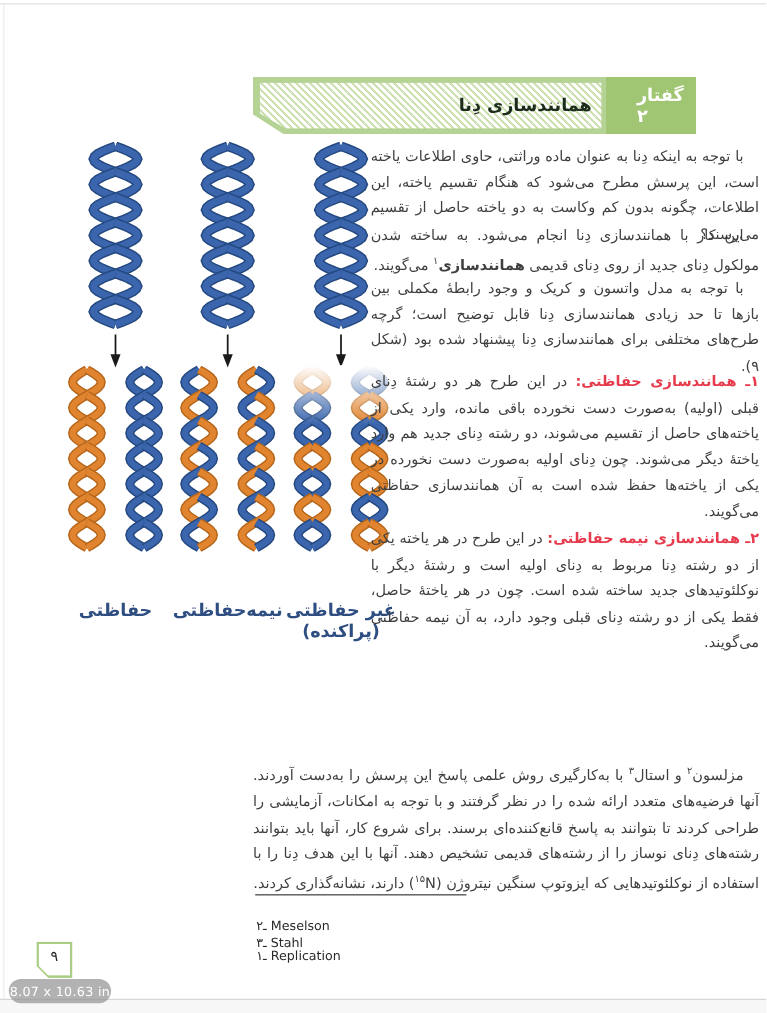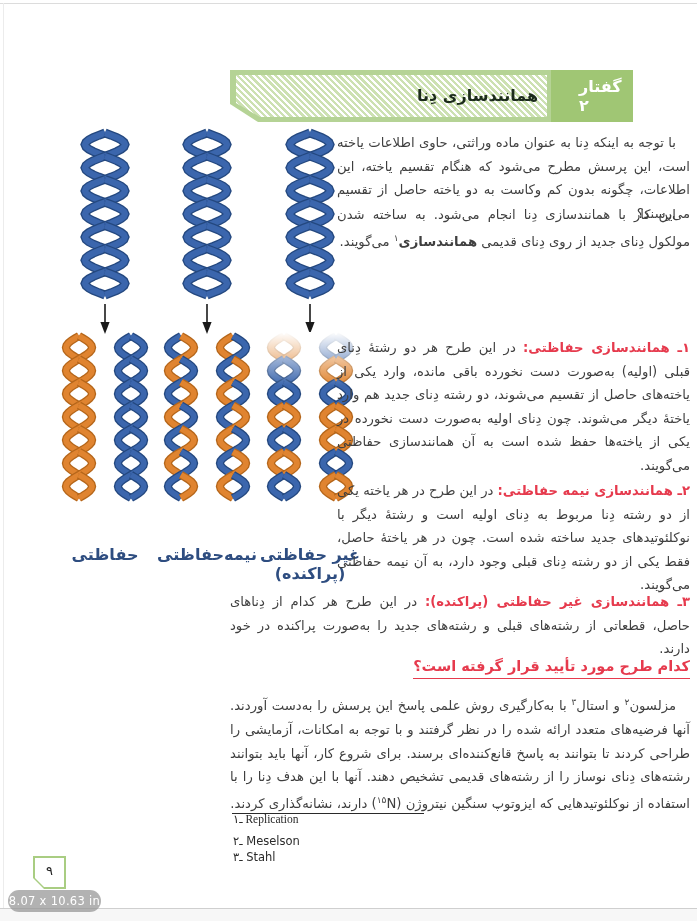--- a/index.html
+++ b/index.html
@@ -374,43 +374,38 @@
   <div class="fig-label" style="left:147px; top:502px; width:120px;">نیمه‌حفاظتی</div>
   <div class="fig-label" style="left:232px; top:502px; width:156px;text-align:center;">غیر حفاظتی (پراکنده)</div>
 
 
   <div class="rtl-block narrow indent" style="top:131px;">با توجه به اینکه دِنا به عنوان ماده وراثتی، حاوی اطلاعات یاخته است، این پرسش مطرح می‌شود که هنگام تقسیم یاخته، این اطلاعات، چگونه بدون کم وکاست به دو یاخته حاصل از تقسیم می‌رسند؟</div>
 
   <div class="rtl-block narrow indent" style="top:203px;">
     <span>این کار با همانندسازی دِنا انجام می‌شود. به ساخته شدن مولکول دِنای جدید از روی دِنای قدیمی </span><b>همانندسازی</b><sup>۱</sup><span> می‌گویند.</span>
   </div>
 
+  <div class="rtl-block narrow indent" style="top:251px;">با توجه به مدل واتسون و کریک و وجود رابطهٔ مکملی بین بازها تا حد زیادی همانندسازی دِنا قابل توضیح است؛ گرچه طرح‌های مختلفی برای همانندسازی دِنا پیشنهاد شده بود (شکل ۹).</div>
 
   <div class="rtl-block narrow" style="top:336px;">
     <span class="sec-heading">۱ـ همانندسازی حفاظتی:</span><span> در این طرح هر دو رشتهٔ دِنای قبلی (اولیه) به‌صورت دست نخورده باقی مانده، وارد یکی از یاخته‌های حاصل از تقسیم می‌شوند، دو رشته دِنای جدید هم وارد یاختهٔ دیگر می‌شوند. چون دِنای اولیه به‌صورت دست نخورده در یکی از یاخته‌ها حفظ شده است به آن همانندسازی حفاظتی می‌گویند.</span>
   </div>
 
   <div class="rtl-block narrow" style="top:479px;">
     <span class="sec-heading">۲ـ همانندسازی نیمه حفاظتی:</span><span> در این طرح در هر یاخته یکی از دو رشته دِنا مربوط به دِنای اولیه است و رشتهٔ دیگر با نوکلئوتیدهای جدید ساخته شده است. چون در هر یاختهٔ حاصل، فقط یکی از دو رشته دِنای قبلی وجود دارد، به آن نیمه حفاظتی می‌گویند.</span>
   </div>
 
-  <div class="rtl-block wide" style="top:590px;">
-    <span class="sec-heading">۳ـ همانندسازی غیر حفاظتی (پراکنده):</span><span> در این طرح هر کدام از دِناهای حاصل، قطعاتی از رشته‌های قبلی و رشته‌های جدید را به‌صورت پراکنده در خود دارند.</span>
-  </div>
-
-  <div class="question-wrap" style="top:656px;">
-    <span class="question">کدام طرح مورد تأیید قرار گرفته است؟</span>
-  </div>
+
 
   <div class="rtl-block wide indent" style="top:691px;">
     <span>مزلسون</span><sup>۲</sup><span> و استال</span><sup>۳</sup><span> با به‌کارگیری روش علمی پاسخ این پرسش را به‌دست آوردند. آنها فرضیه‌های متعدد ارائه شده را در نظر گرفتند و با توجه به امکانات، آزمایشی را طراحی کردند تا بتوانند به پاسخ قانع‌کننده‌ای برسند. برای شروع کار، آنها باید بتوانند رشته‌های دِنای نوساز را از رشته‌های قدیمی تشخیص دهند. آنها با این هدف دِنا را با استفاده از نوکلئوتیدهایی که ایزوتوپ سنگین نیتروژن (</span><span dir="ltr"><sup>۱۵</sup><span>N</span></span><span>) دارند، نشانه‌گذاری کردند.</span>
   </div>
 
   <div class="footnote-rule"></div>
-  <div class="footnote" style="top:812px;font-family:Liberation Serif, serif;">۱ـ Replication</div>
+  <div class="footnote" style="top:862px;">۱ـ Replication</div>
   <div class="footnote" style="top:834px;">۲ـ Meselson</div>
   <div class="footnote" style="top:850px;">۳ـ Stahl</div>
 
   <div class="pnum-outer">
     <div class="pnum-inner">۹</div>
   </div>
 
   <div class="size-badge">8.07 x 10.63 in</div>
 
 </div>

